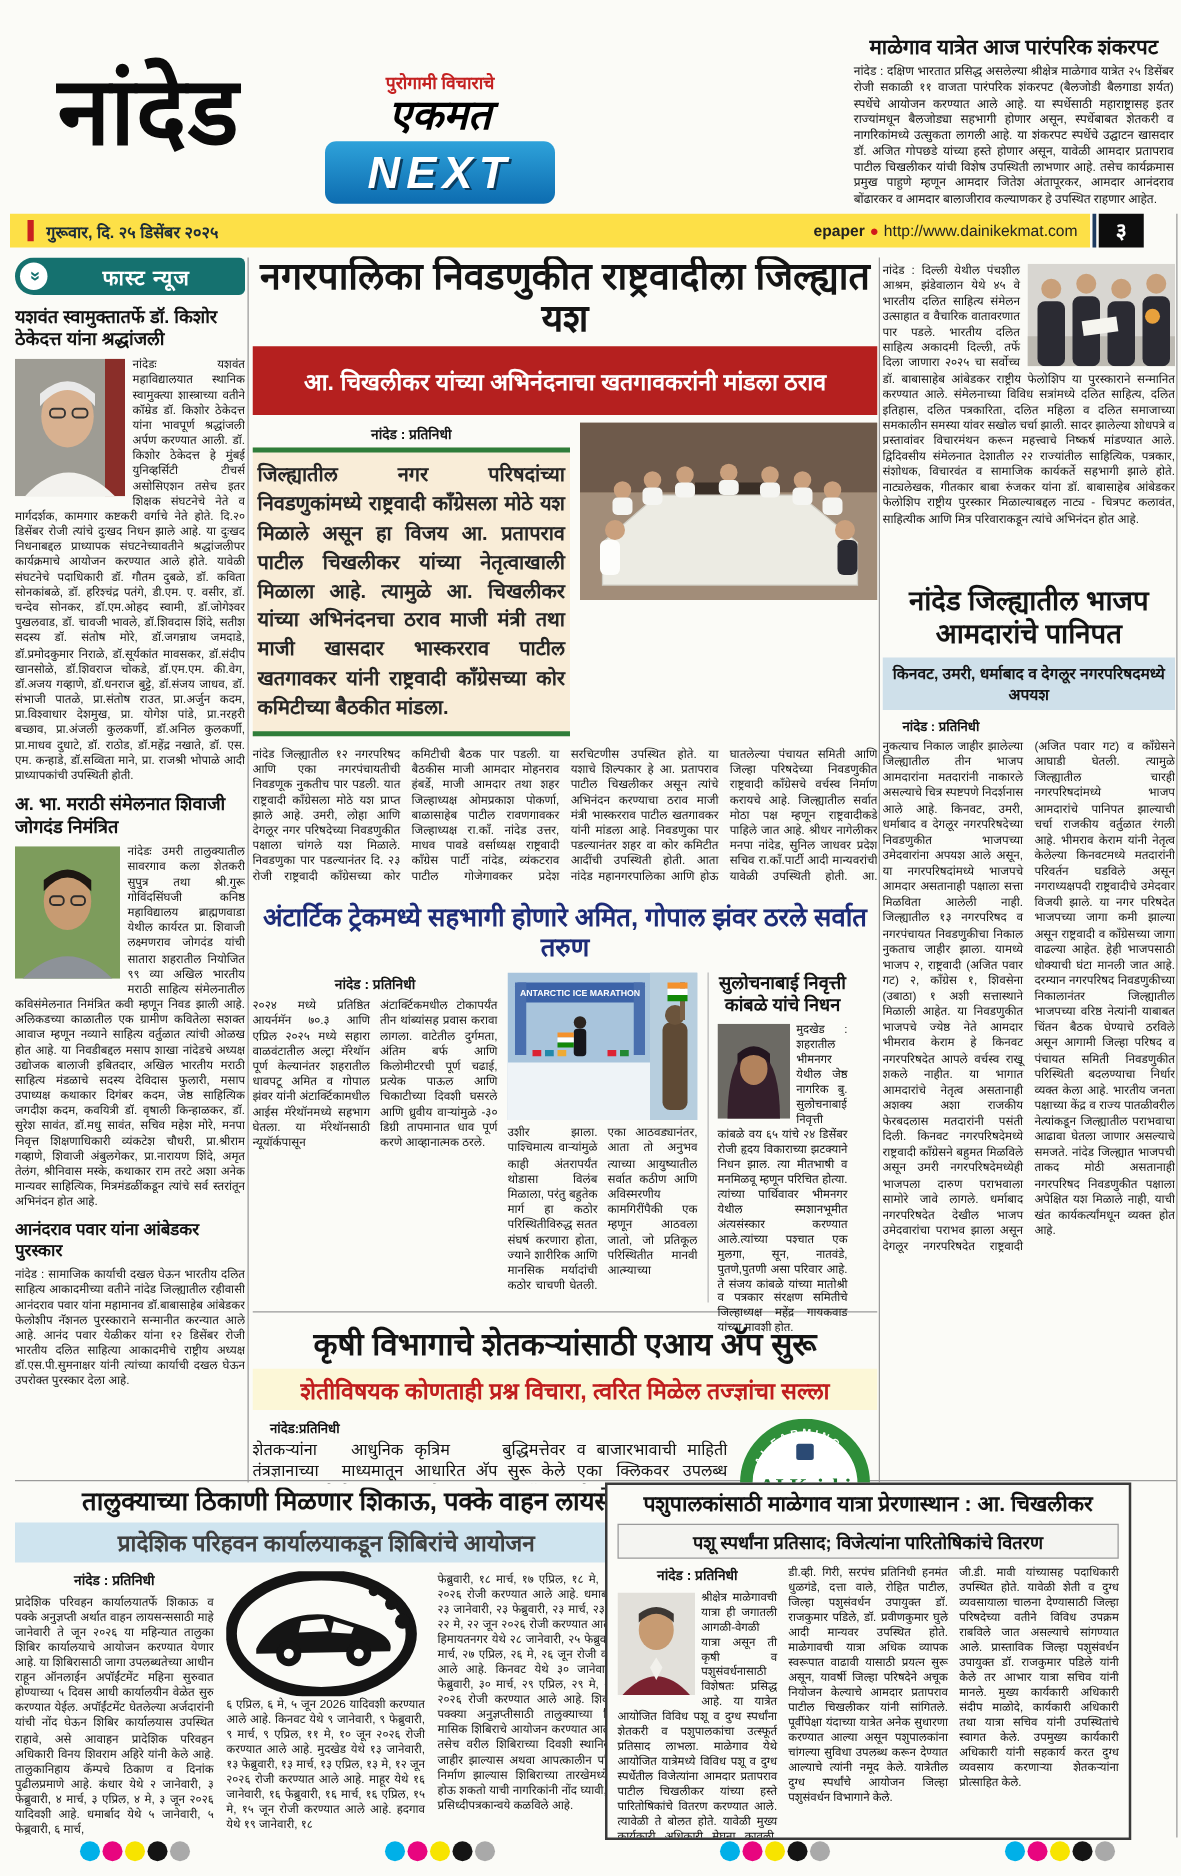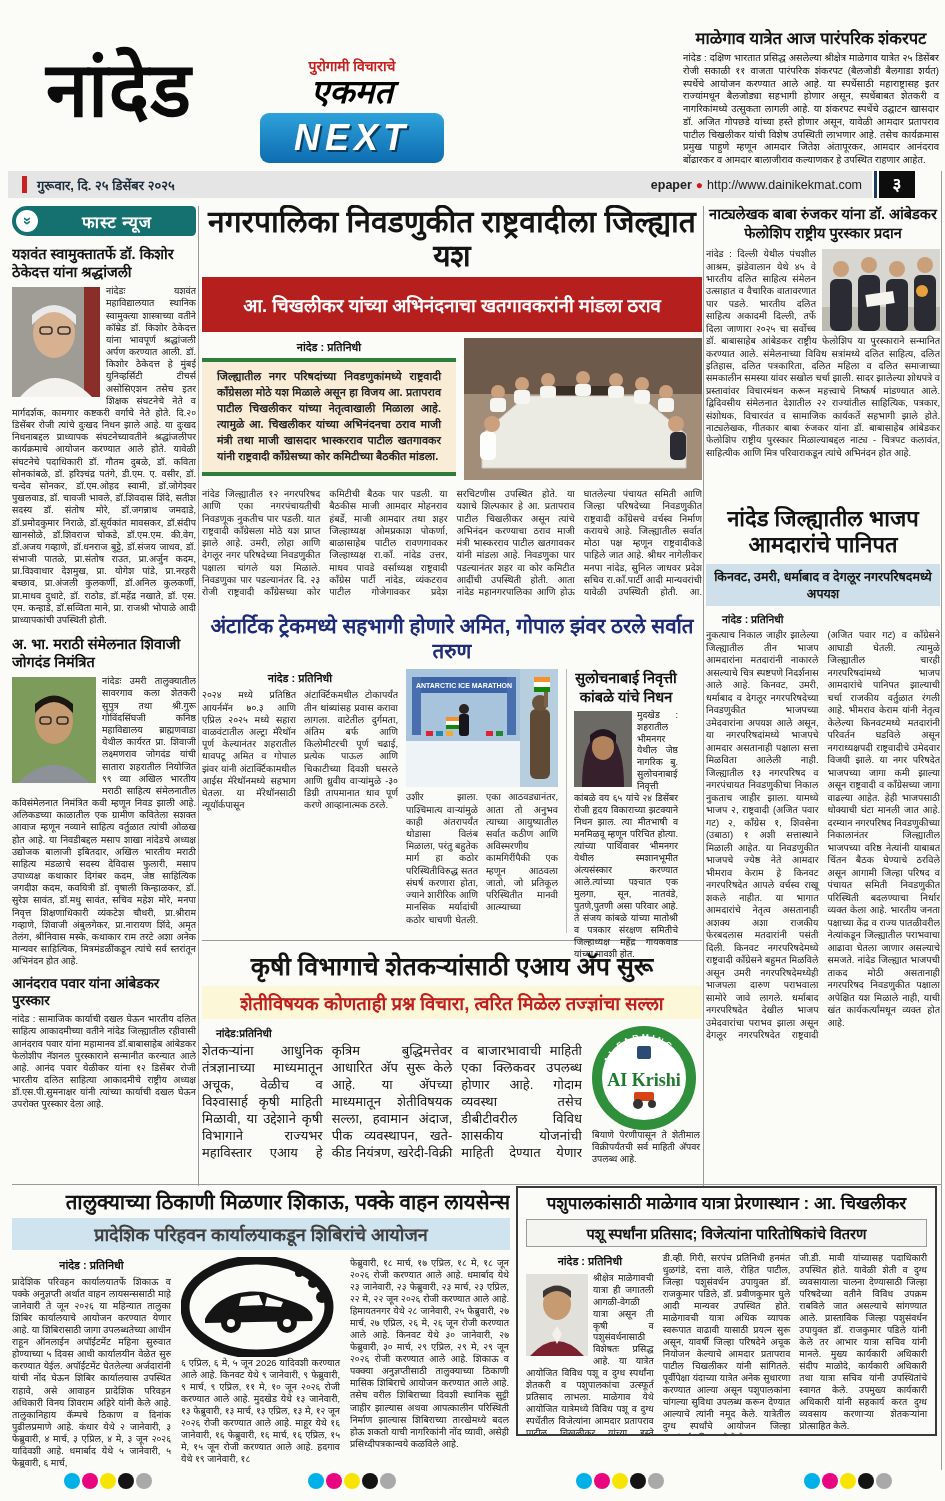--- a/index.html
+++ b/index.html
@@ -12,21 +12,21 @@
   .ekmat-tagline{color:#c42121;font-weight:700;font-size:14px;}
   .ekmat-brand{color:#000000;font-weight:800;font-style:italic;font-size:33px;line-height:1.05;}
   .next-logo{margin-top:3px;background:linear-gradient(#2ea2da,#0d6cb0);color:#fff;font-weight:800;font-style:italic;
              font-size:36px;letter-spacing:5px;text-align:center;border-radius:9px;height:50px;line-height:50px;
              text-shadow:2px 2px 0 #0a3d60;}
   
   .tr-art{position:absolute;left:683px;top:28px;width:256px;}
   .tr-head{font-size:16.5px;font-weight:800;text-align:center;line-height:1.22;margin-bottom:4px;}
   .tr-body{font-size:9.6px;line-height:1.33;text-align:justify;}
   
-  .datebar{position:absolute;left:8px;top:171px;width:864px;height:27px;background:#e5e5e5;display:flex;align-items:center;}
+  .datebar{position:absolute;left:8px;top:171px;width:864px;height:27px;background:#fde047;display:flex;align-items:center;}
   .red-accent{width:5px;height:17px;background:#c92020;margin-left:14px;}
   .date-text{margin-left:10px;font-size:13px;font-weight:700;color:#1c2c39;}
   .db-spacer{flex:1;}
   .epaper-label{font-size:12.5px;font-weight:700;color:#222;}
   .epaper-dot{color:#d11a1a;font-size:12px;margin:0 4px;}
   .epaper-url{font-size:12.5px;color:#222;text-decoration:none;margin-right:10px;}
   .db-divider{position:absolute;left:874px;top:171px;width:3px;height:27px;background:#1d3a5f;}
   .page-box{position:absolute;left:879px;top:171px;width:36px;height:27px;background:#0d0d0d;color:#fff;
             font-size:17px;font-weight:700;text-align:center;line-height:27px;}
   
@@ -42,22 +42,22 @@
   .fn-h3{font-size:13.5px;font-weight:800;line-height:1.25;margin:9px 0 3px;}
   .fn-body{font-size:9.3px;line-height:1.31;text-align:justify;}
   .fn-photo{float:left;margin:2px 6px 2px 0;}
   
   .center-col{position:absolute;left:202px;top:205px;width:500px;height:982px;overflow:hidden;}
   .main-h{font-size:30px;font-weight:900;text-align:center;line-height:1.12;}
   .red-band{margin-top:5px;background:#b5201f;color:#fff;font-weight:800;font-size:18.5px;text-align:center;padding:15px 4px;}
   .main-row{display:flex;gap:8px;margin-top:6px;}
   .intro-wrap{width:254px;}
   .dateline{text-align:center;font-weight:800;font-size:11px;margin:1px 0 4px;}
-  .intro-box{background:#f9edd8;border-top:4px solid #2f7d3a;border-bottom:4px solid #2f7d3a;padding:7px 15px;
-             font-size:11px;font-weight:600;line-height:1.45;text-align:justify;color:#262626;}
+  .intro-box{background:#f9edd8;border-top:4px solid #2f7d3a;border-bottom:4px solid #2f7d3a;padding:7px 4px;
+             font-size:16px;font-weight:600;line-height:1.45;text-align:justify;color:#262626;}
   .main-body{margin-top:8px;height:116px;overflow:hidden;column-count:4;column-gap:9px;
              font-size:9.4px;line-height:1.3;text-align:justify;}
   .ant-h{margin-top:10px;color:#1d2b78;font-weight:800;font-size:20.5px;text-align:center;line-height:1.2;}
   .ant-row{display:flex;margin-top:6px;gap:8px;height:264px;}
   .ant-left{width:196px;}
   .cols2{column-count:2;column-gap:8px;font-size:9.4px;line-height:1.3;text-align:justify;overflow:hidden;}
   .ant-left .cols2{height:240px;}
   .ant-mid{width:152px;}
   .ant-mid .cols2{height:140px;margin-top:4px;}
   .obit{width:112px;border-left:1px solid #bbb;padding-left:7px;}
@@ -81,21 +81,21 @@
   .bjp-band{background:#cfe0ea;font-size:12.5px;font-weight:800;text-align:center;padding:4px 2px;margin-top:6px;}
   .bjp-date{font-weight:800;font-size:10.5px;margin:6px 0 3px 16px;}
   .bjp-body{column-count:2;column-gap:9px;font-size:9.4px;line-height:1.33;text-align:justify;height:566px;overflow:hidden;}
   
   .lic-art{position:absolute;left:12px;top:1190px;width:498px;height:278px;overflow:hidden;}
   .lic-h{font-size:20.5px;font-weight:900;text-align:right;line-height:1.15;}
   .lic-band{background:#cfe4ef;color:#404040;font-weight:800;font-size:18px;text-align:center;padding:4px;margin-top:4px;}
   .lic-row{display:flex;gap:10px;margin-top:7px;}
   .lic-col{width:159px;font-size:9.3px;line-height:1.3;text-align:justify;}
   
-  .fair-art{position:absolute;left:516px;top:1186px;width:421px;height:250px;border:2px solid #3a3a3a;
+  .fair-art{position:absolute;left:484px;top:1186px;width:421px;height:286px;border:2px solid #3a3a3a;
             padding:6px 8px;overflow:hidden;background:#fbfbf7;}
   .fair-h{font-size:17px;font-weight:900;text-align:center;line-height:1.2;}
   .fair-band{background:#f4f4f1;border:1px solid #9a9a9a;font-weight:800;font-size:14.5px;text-align:center;padding:3px;margin-top:5px;}
   .fair-row{display:flex;gap:9px;margin-top:6px;}
   .fair-col{width:129px;font-size:9.2px;line-height:1.3;text-align:justify;}
   .fair-photo{float:left;margin:1px 5px 1px 0;}
   
   .dot-group{position:absolute;top:1473px;display:flex;}
   .dot{width:16px;height:16px;border-radius:50%;margin-right:2px;}
   .dot-c{background:#00b0e8;} .dot-m{background:#e8057f;} .dot-y{background:#f7e400;}
@@ -299,21 +299,20 @@
           <circle cx="46" cy="78" r="5" fill="#333333"></circle>
           <circle cx="60" cy="78" r="4" fill="#333333"></circle>
         </svg>
         <div>बियाणे पेरणीपासून ते शेतीमाल विक्रीपर्यंतची सर्व माहिती अ‍ॅपवर उपलब्ध आहे.</div>
       </div>
     </div>
   </div>
 
   <div class="right-col">
     <div>
-      <div class="fel-h">नाट्यलेखक बाबा रुंजकर यांना डॉ. आंबेडकर फेलोशिप राष्ट्रीय पुरस्कार प्रदान</div>
       <div class="fel-body">
         <svg class="fel-photo" width="118" height="82" viewBox="0 0 118 82">
           <rect width="118" height="82" fill="#d8d6d1"></rect>
           <rect y="58" width="118" height="24" fill="#bdbab2"></rect>
           <g fill="#2b2b33">
             <rect x="8" y="30" width="22" height="52" rx="6"></rect>
               <rect x="36" y="26" width="22" height="56" rx="6"></rect>
             <rect x="64" y="30" width="22" height="52" rx="6"></rect>
               <rect x="92" y="26" width="22" height="56" rx="6"></rect>
           </g>

